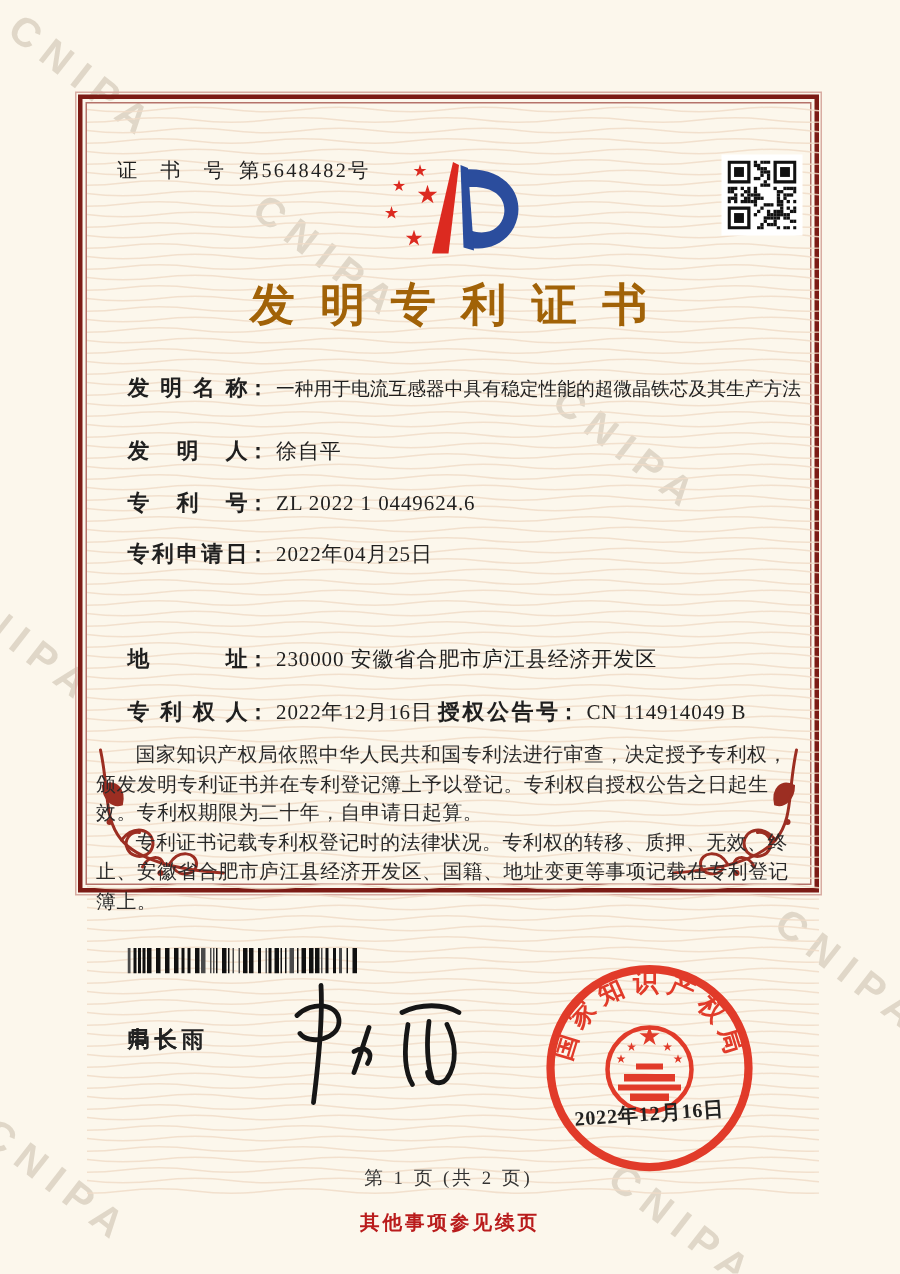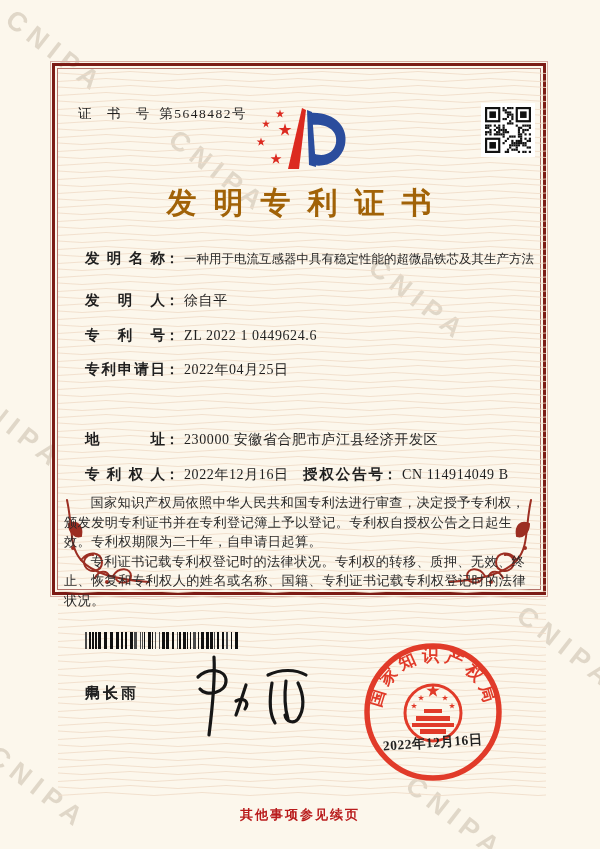--- a/index.html
+++ b/index.html
@@ -46,21 +46,21 @@
   }
   .frow { position:absolute; left:33px; white-space:nowrap; font-size:14px; }
   .frow .flabel {
     display:inline-block; width:80px; vertical-align:bottom;
     text-align:justify; text-align-last:justify;
     font-weight:600; font-size:14.5px;
   }
   .frow .colon { font-weight:600; }
   .frow .fvalue { margin-left:5px; letter-spacing:0.6px; }
   .frow.long .fvalue { font-size:12.5px; letter-spacing:0;margin-top:39px; }
-  .fpair2 { position:absolute; left:218px; top:0; white-space:nowrap; }
+  .fpair2 { position:absolute; left:207px; top:0; white-space:nowrap; }
   .paras { position:absolute; left:12px; top:430px; width:468px;
            font-size:13.2px; line-height:19.6px; letter-spacing:0.4px; color:#2a2a2a; }
   .paras p { text-indent:2em; }
   .barcode { position:absolute; left:33px; top:569px; }
   .director-title { position:absolute; left:33px; top:621px;
     font-family:"Liberation Sans","DejaVu Sans",sans-serif;
     font-weight:bold; font-size:15px; letter-spacing:3px; color:#222;text-align:center; }
   .director-name { position:absolute; left:33px; top:621px;
     font-family:"Liberation Sans","DejaVu Sans",sans-serif;
     font-weight:bold; font-size:15px; letter-spacing:3px; color:#222; }
@@ -382,21 +382,21 @@
         <span>
           <span class="flabel">专利权人</span><span class="colon">：</span><span class="fvalue">2022年12月16日</span>
         </span>
         <span class="fpair2">
           <span class="flabel">授权公告号</span><span class="colon">：</span><span class="fvalue">CN 114914049 B</span>
         </span>
       </div>
 
       <div class="paras">
         <p>国家知识产权局依照中华人民共和国专利法进行审查，决定授予专利权，颁发发明专利证书并在专利登记簿上予以登记。专利权自授权公告之日起生效。专利权期限为二十年，自申请日起算。</p>
-        <p>专利证书记载专利权登记时的法律状况。专利权的转移、质押、无效、终止、恢复和专利权人的姓名或名称、国籍、专利证书记载专利权登记时的法律状况。</p>
+        <p>专利证书记载专利权登记时的法律状况。专利权的转移、质押、无效、终止、安徽省合肥市庐江县经济开发区、国籍、地址变更等事项记载在专利登记簿上。</p>
       </div>
 
       <svg id="barcode" class="barcode" width="155" height="17" viewBox="0 0 155 17">
           <rect x="0" y="0" width="2" height="17" fill="#4a4a4a"></rect>
           <rect x="4" y="0" width="2" height="17" fill="#101010"></rect>
           <rect x="7" y="0" width="2" height="17" fill="#101010"></rect>
           <rect x="10" y="0" width="2" height="17" fill="#101010"></rect>
           <rect x="13" y="0" width="3" height="17" fill="#101010"></rect>
           <rect x="19" y="0" width="3" height="17" fill="#101010"></rect>
           <rect x="25" y="0" width="3" height="17" fill="#101010"></rect>
@@ -467,17 +467,18 @@
               <polygon points="94.0,65.8 94.7,68.0 97.0,68.0 95.2,69.4 95.9,71.6 94.0,70.2 92.1,71.6 92.8,69.4 91.0,68.0 93.3,68.0"></polygon>
             </g>
           <rect x="66" y="72" width="18" height="4" fill="#e0301e"></rect>
           <rect x="58" y="79" width="34" height="5" fill="#e0301e"></rect>
           <rect x="54" y="86" width="42" height="4" fill="#e0301e"></rect>
           <rect x="62" y="92" width="26" height="5" fill="#e0301e"></rect>
         </g>
         <text x="75" y="110" text-anchor="middle" font-size="13.5" font-weight="bold" fill="#151515" letter-spacing="0.5" transform="rotate(-4 75 108)" font-family="Liberation Serif, DejaVu Serif, serif">2022年12月16日</text>
       </svg>
 
+      <div class="pageinfo">第 1 页 (共 2 页)</div>
     </div>
   </div>
 </div>
 
 <div class="footer-note">其他事项参见续页</div>
 
 </body></html>

